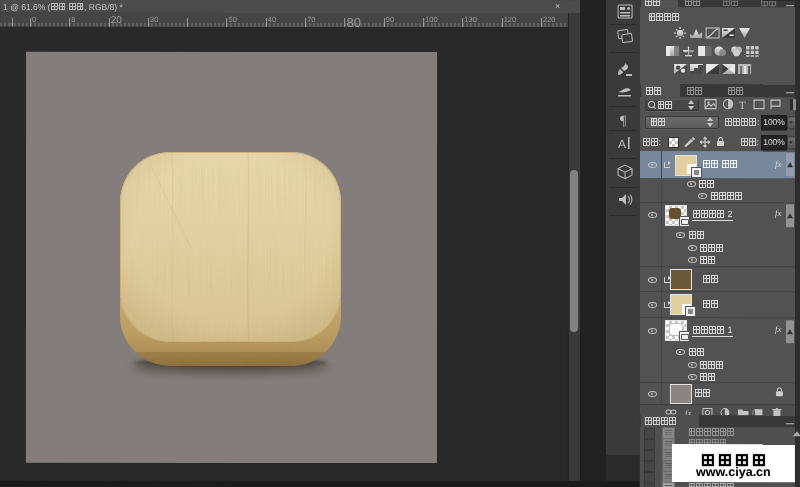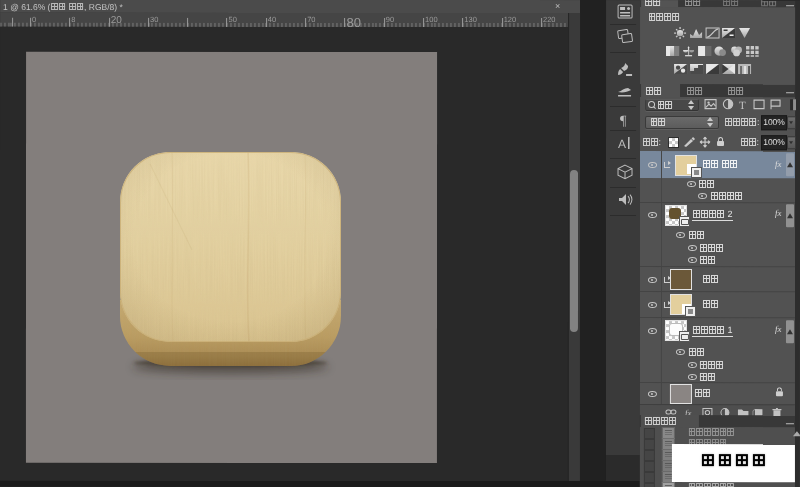--- a/index.html
+++ b/index.html
@@ -501,13 +501,14 @@
       <div class="abs" style="left:2px;top:2px;width:7px;height:1px;background:#666"></div>
     </div>
     <div class="abs" style="left:48px;top:55px;font-size:8.5px;color:#ccc;opacity:0.85"><i class="c"></i><i class="c"></i><i class="c"></i><i class="c"></i><i class="c"></i><i class="c"></i></div>
     <div class="abs" style="left:153px;top:4px;width:0;height:0;border-left:4px solid transparent;border-right:4px solid transparent;border-bottom:5px solid #aaa"></div>
   </div>
 
 <div class="abs" style="left:672px;top:444px;width:123px;height:38px;background:#fff">
   <div class="abs" style="left:0;top:7px;width:123px;text-align:center;filter:drop-shadow(0 0 1px #c4c4c4)">
     <i class="cw"></i><i class="cw"></i><i class="cw"></i><i class="cw"></i>
   </div>
+  <div class="abs" style="left:0;top:21px;width:123px;text-align:center;font-size:12.5px;font-weight:bold;color:#000;opacity:.99;text-shadow:0 0 1px #c4c4c4">www.ciya.cn</div>
 </div>
 
 </body></html>

